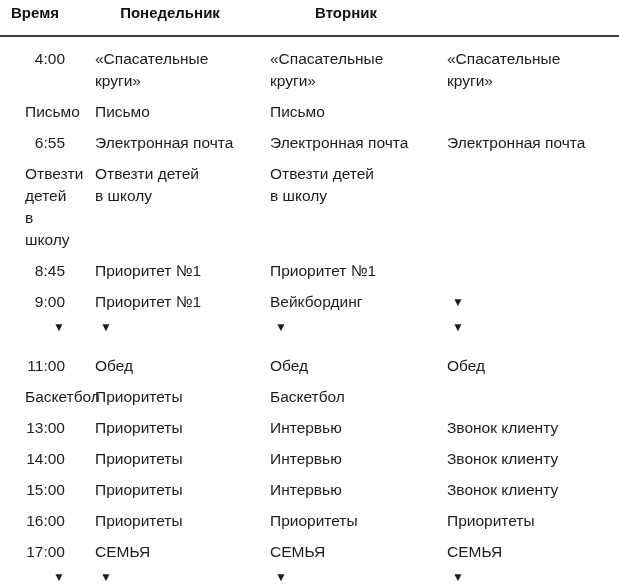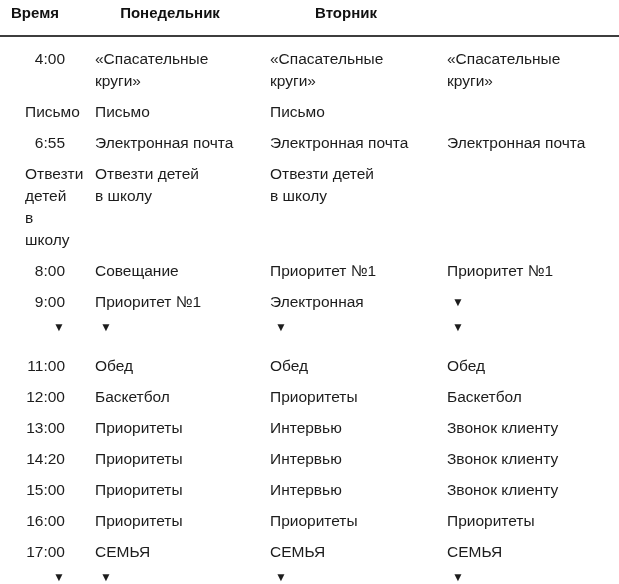--- a/index.html
+++ b/index.html
@@ -102,57 +102,55 @@
   </div>
       <div class="grid-row row">
     <div class="col-day">Отвезти детей
 в школу</div>
     <div class="col-day">Отвезти детей
 в школу</div>
     <div class="col-day">Отвезти детей
 в школу</div>
   </div>
       <div class="grid-row row">
-    <div class="col-time">8:00</div>
-    <div class="col-day">Совещание</div>
+    <div class="col-time">8:45</div>
     <div class="col-day">Приоритет №1</div>
     <div class="col-day">Приоритет №1</div>
   </div>
       <div class="grid-row row">
     <div class="col-time">9:00</div>
     <div class="col-day">Приоритет №1</div>
-    <div class="col-day">Электронная</div>
+    <div class="col-day">Вейкбординг</div>
     <div class="col-day arrow-cell">▼</div>
   </div>
       <div class="grid-row row arrow-row">
     <div class="col-time arrow-cell">▼</div>
     <div class="col-day arrow-cell">▼</div>
     <div class="col-day arrow-cell">▼</div>
     <div class="col-day arrow-cell">▼</div>
   </div>
       <div class="grid-row row">
     <div class="col-time">11:00</div>
     <div class="col-day">Обед</div>
     <div class="col-day">Обед</div>
     <div class="col-day">Обед</div>
   </div>
       <div class="grid-row row">
-    <div class="col-time">12:00</div>
     <div class="col-day">Баскетбол</div>
     <div class="col-day">Приоритеты</div>
     <div class="col-day">Баскетбол</div>
   </div>
       <div class="grid-row row">
     <div class="col-time">13:00</div>
     <div class="col-day">Приоритеты</div>
     <div class="col-day">Интервью</div>
     <div class="col-day">Звонок клиенту</div>
   </div>
       <div class="grid-row row">
-    <div class="col-time">14:20</div>
+    <div class="col-time">14:00</div>
     <div class="col-day">Приоритеты</div>
     <div class="col-day">Интервью</div>
     <div class="col-day">Звонок клиенту</div>
   </div>
       <div class="grid-row row">
     <div class="col-time">15:00</div>
     <div class="col-day">Приоритеты</div>
     <div class="col-day">Интервью</div>
     <div class="col-day">Звонок клиенту</div>
   </div>

